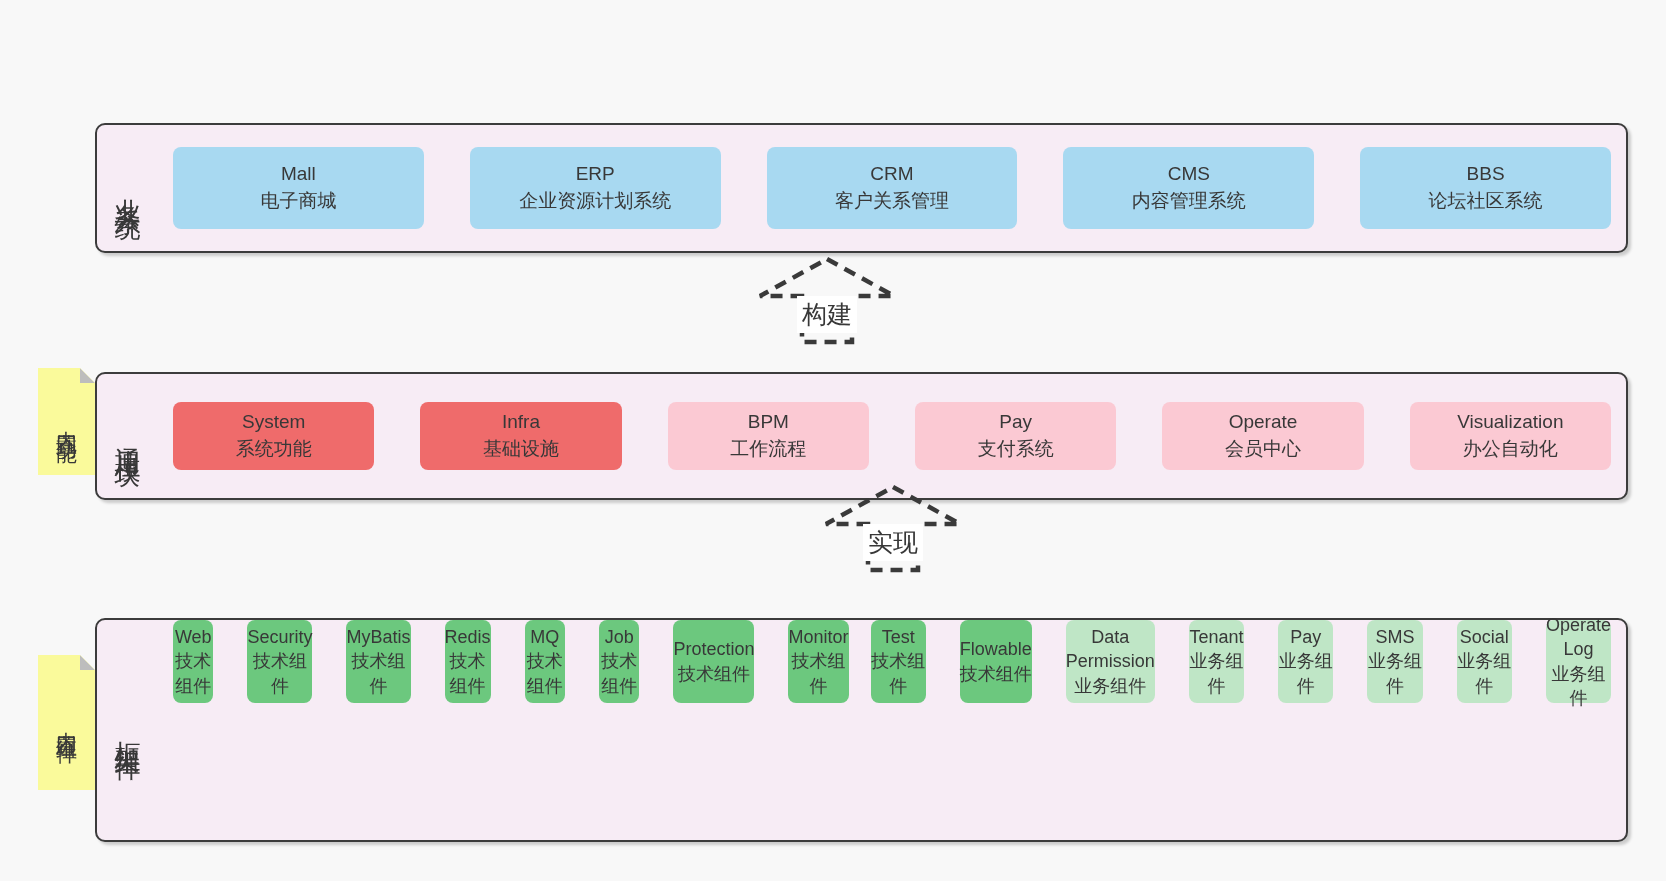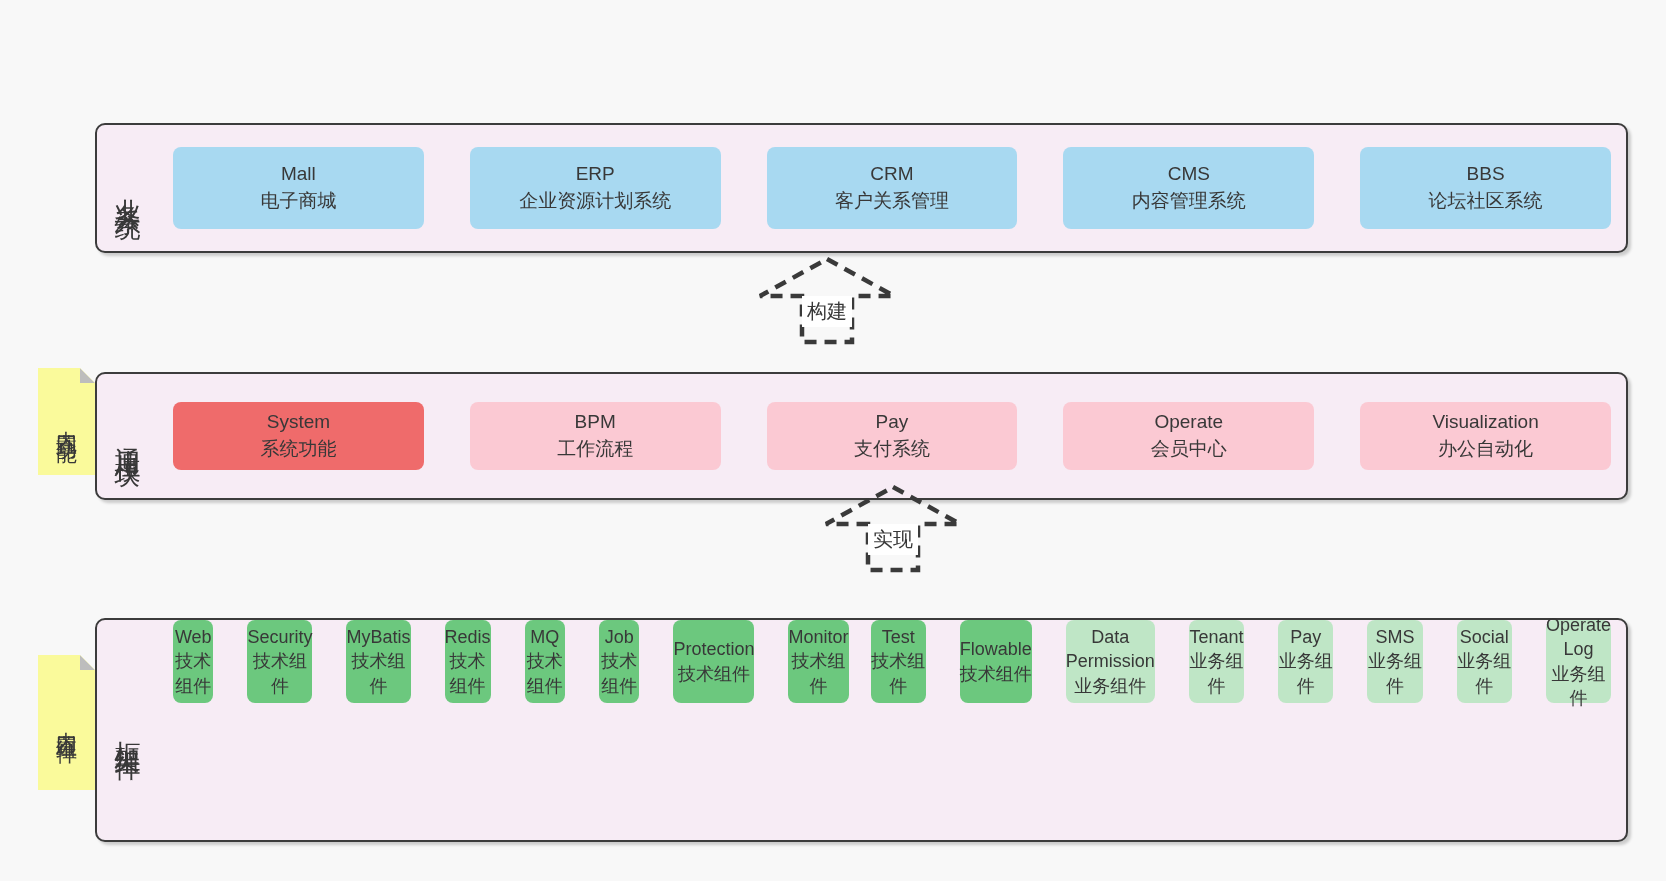--- a/index.html
+++ b/index.html
@@ -57,21 +57,21 @@
     clip-path:polygon(0 0,100% 100%,0 100%);
   }
   .note-text{
     writing-mode:vertical-lr;text-orientation:upright;
     font-size:21px;letter-spacing:4px;white-space:nowrap;
   }
   .arrow{position:absolute;width:142px;height:90px;z-index:3;}
   .arrow svg{position:absolute;left:0;top:0;}
   .arrow-label{
     position:absolute;left:50%;top:40px;transform:translateX(-50%);
-    background:#ffffff;padding:2px 5px;font-size:20px;white-space:nowrap;
+    background:#ffffff;padding:2px 5px;font-size:25px;white-space:nowrap;
   }
 </style>
 </head>
 <body>
 
 <div class="note" style="top:368px;height:107px;">
   <span class="fold"></span>
   <span class="note-text">内置功能</span>
 </div>
 
@@ -113,20 +113,24 @@
   <span class="arrow-label">构建</span>
 </div>
 
 <div class="panel" style="top:372px;height:128px;">
   <div class="panel-label">通用模块</div>
   <div class="boxes">
     <div class="box red h80">
       <div>System</div>
       <div>系统功能</div>
     </div>
+    <div class="box red h80">
+      <div>Infra</div>
+      <div>基础设施</div>
+    </div>
     <div class="box pink h80">
       <div>BPM</div>
       <div>工作流程</div>
     </div>
     <div class="box pink h80">
       <div>Pay</div>
       <div>支付系统</div>
     </div>
     <div class="box pink h80">
       <div>Operate</div>

